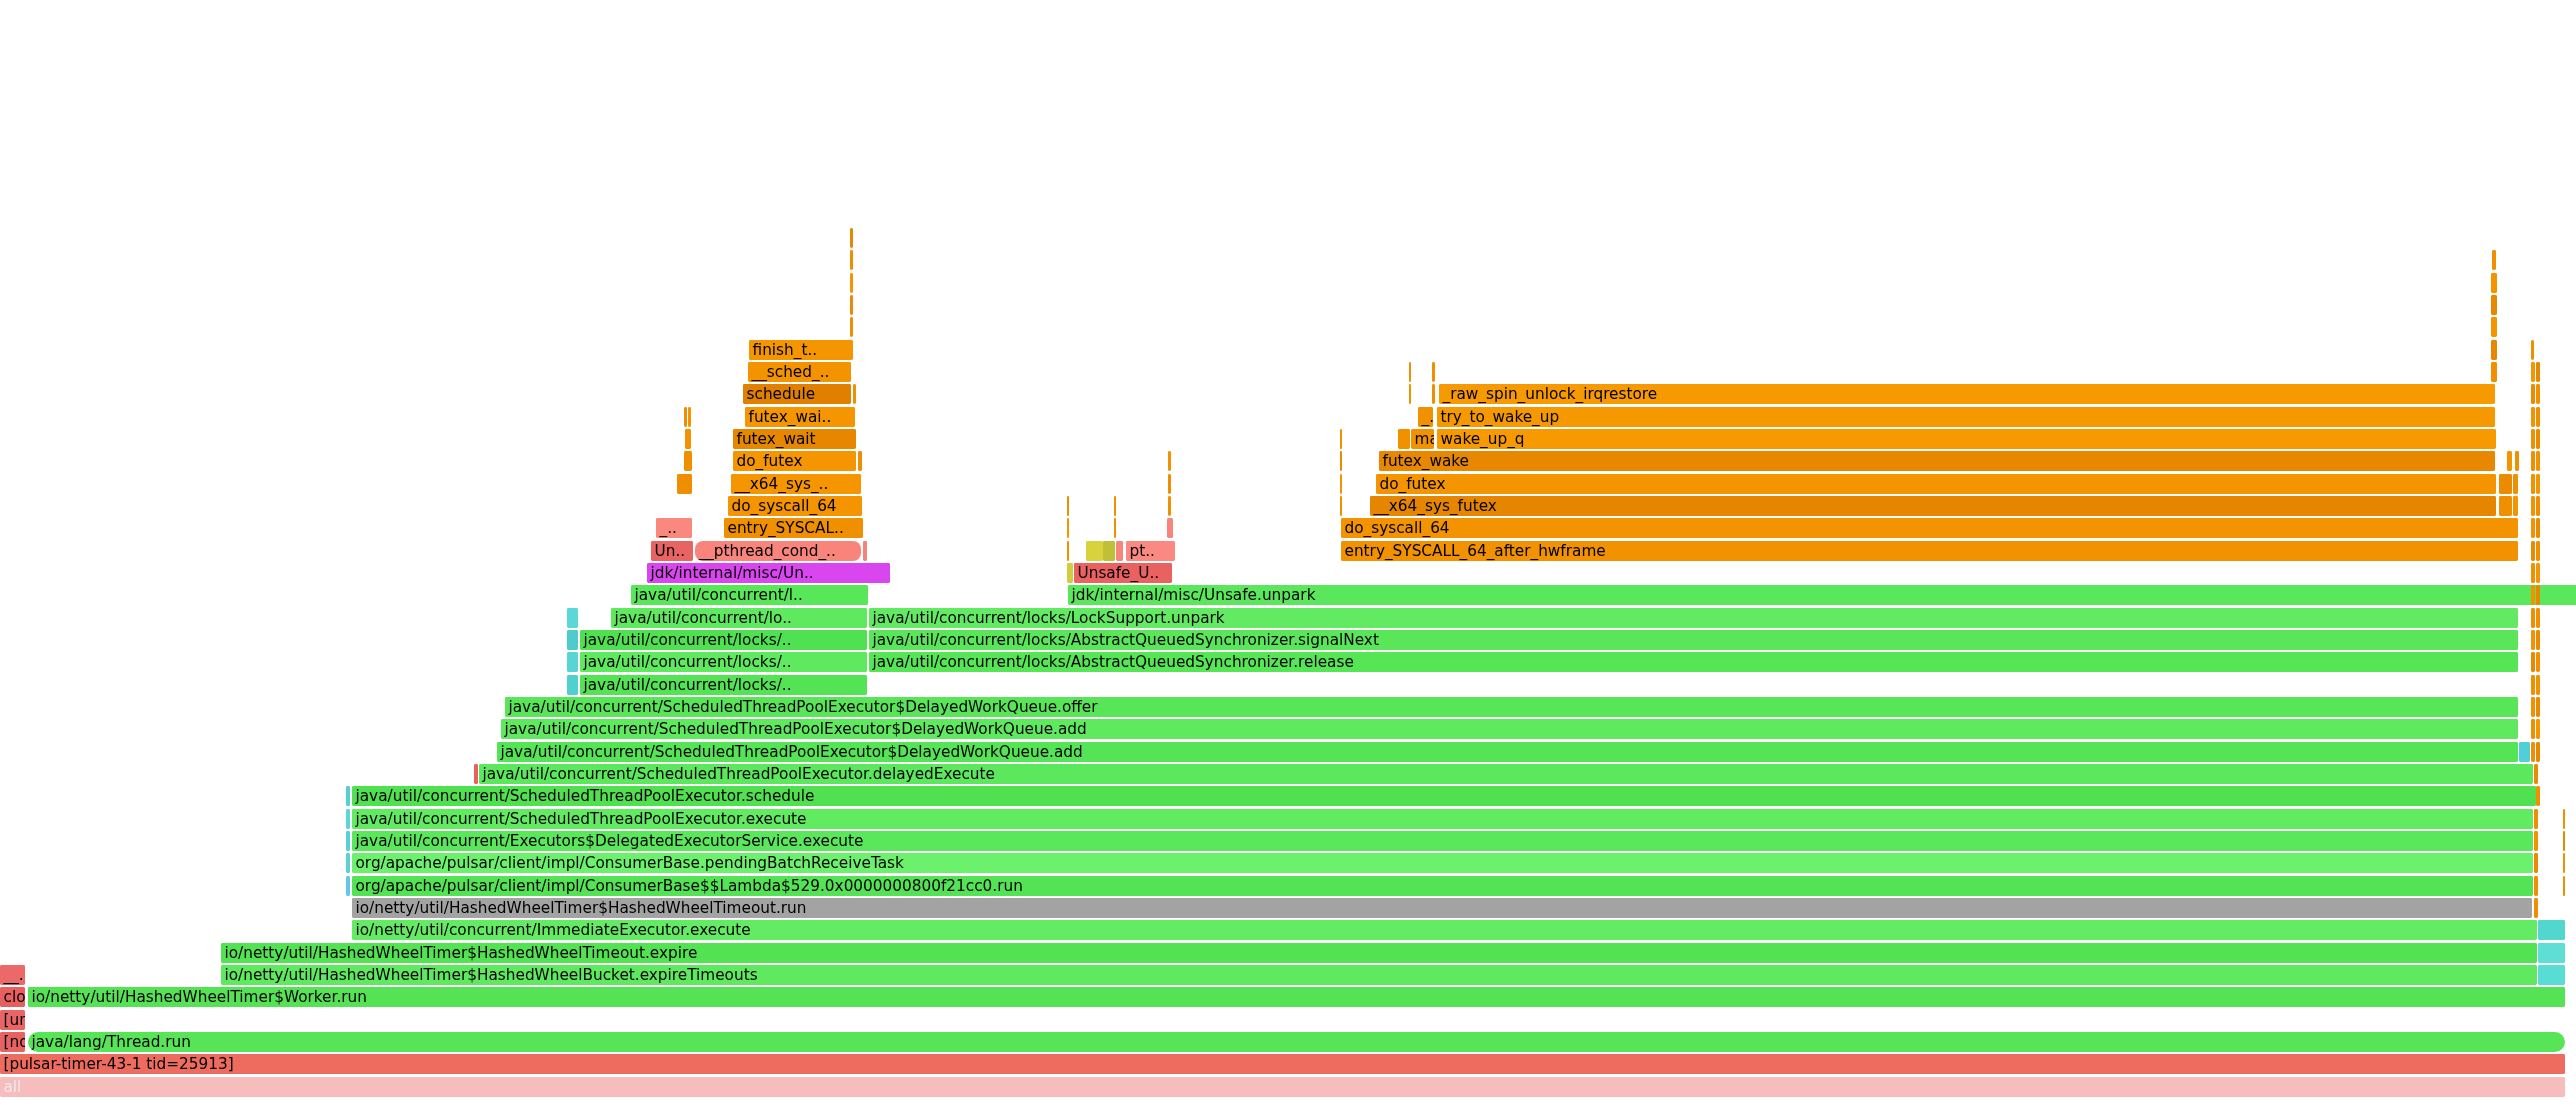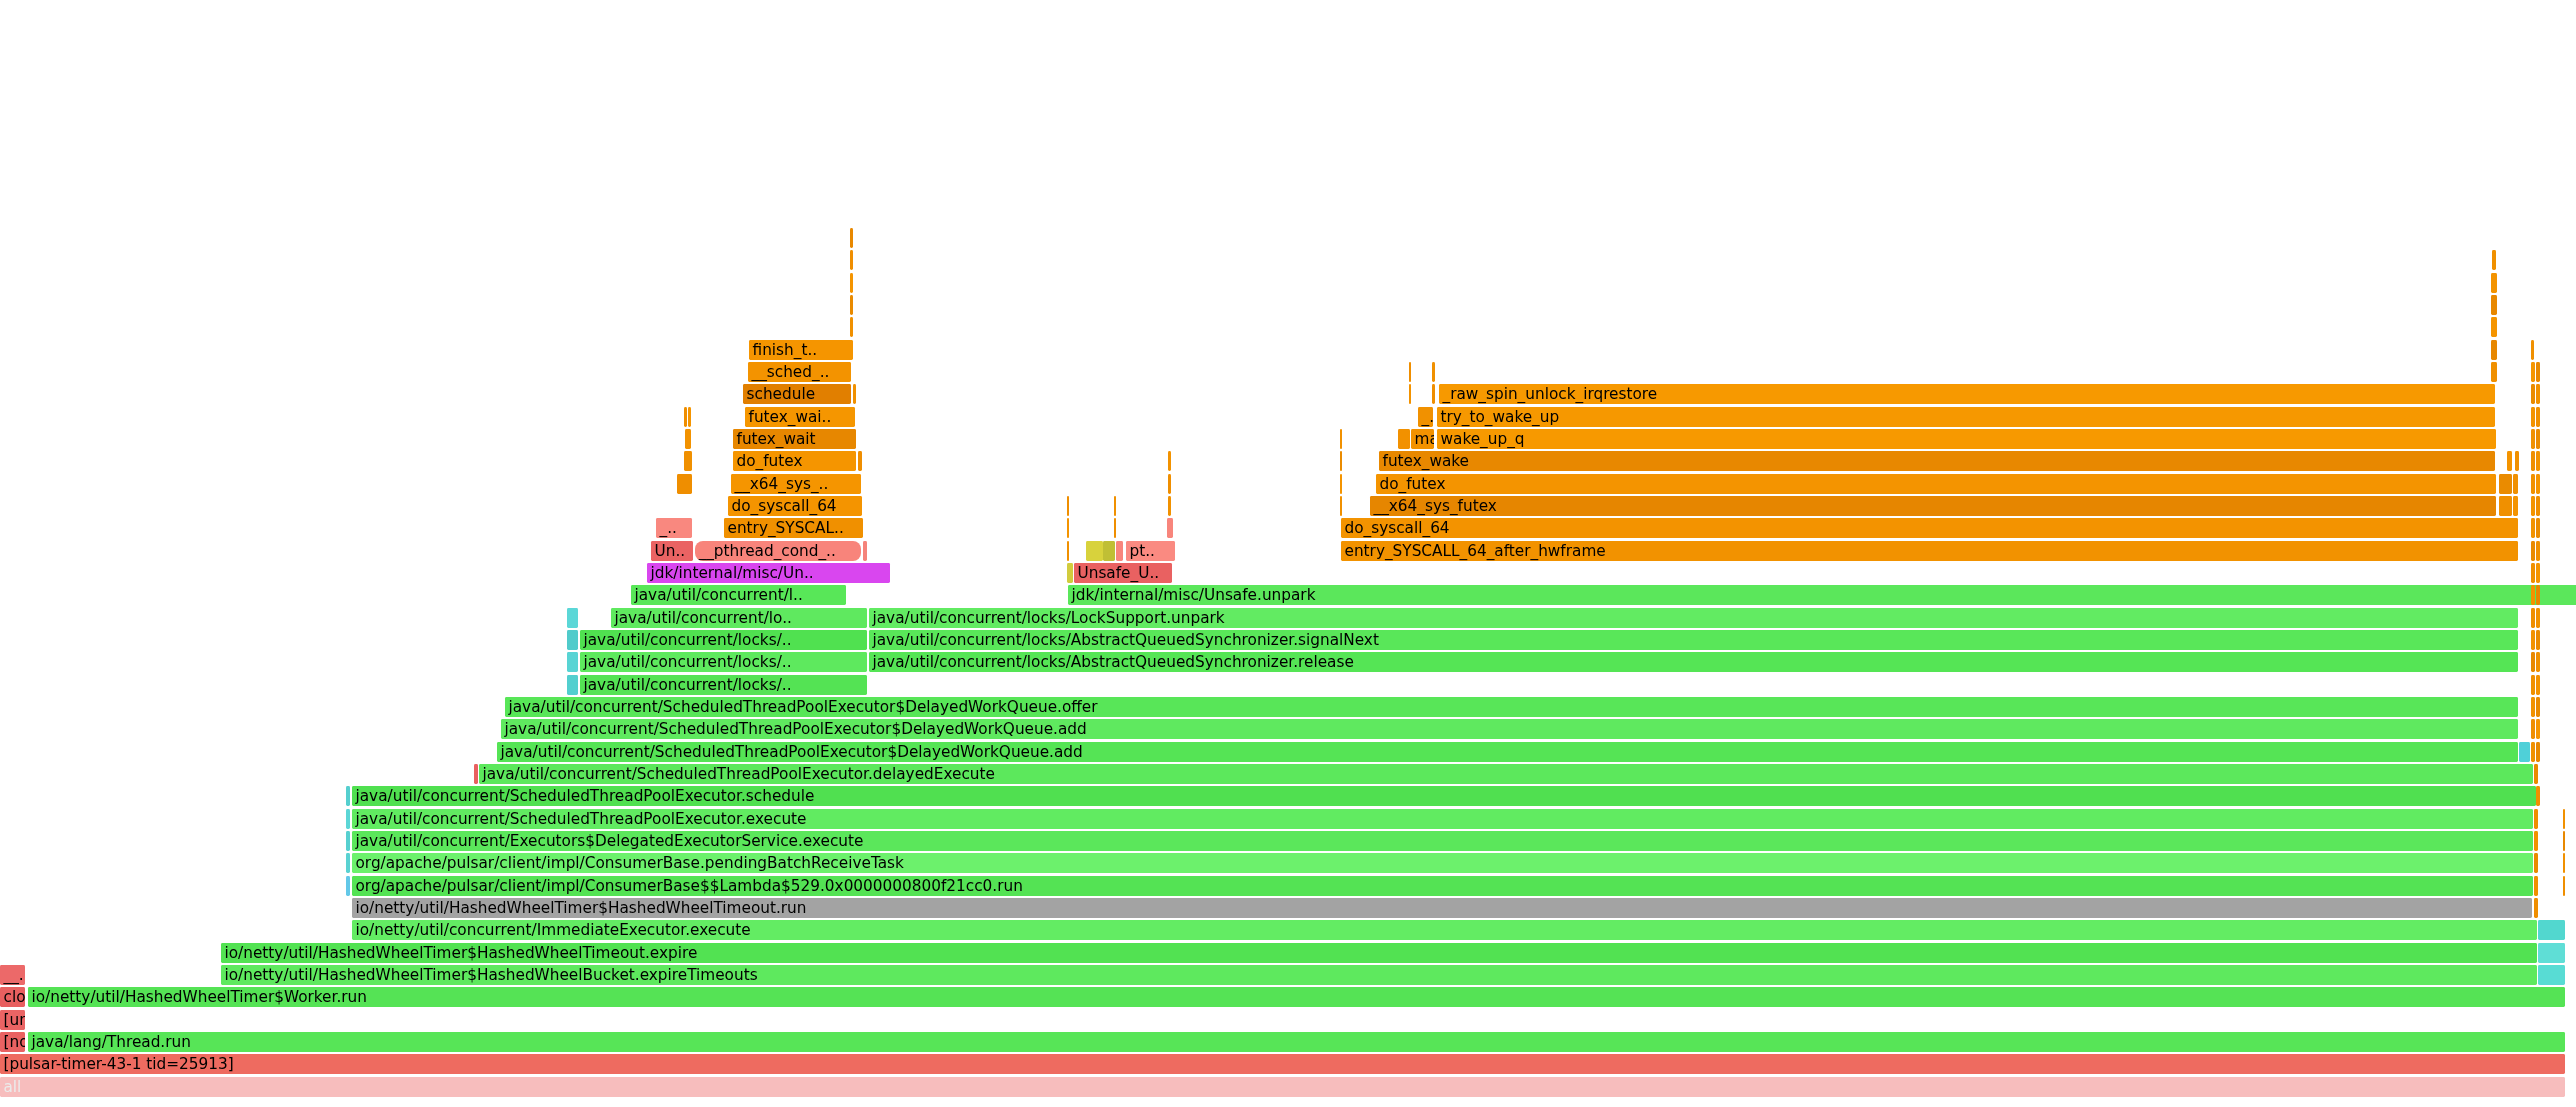--- a/index.html
+++ b/index.html
@@ -10,21 +10,21 @@
          border-radius:1.4px;cursor:pointer;}
   .frame.sliver{padding-left:0;}
 </style>
 </head>
 <body>
 
 <div id="stage">
     <div class="frame" title="all" style="left: 0px; top: 1077px; width: 2565px; background: rgb(247, 189, 189); color: rgb(235, 235, 235);">all</div>
     <div class="frame" title="[pulsar-timer-43-1 tid=25913]" style="left: 0px; top: 1054px; width: 2565px; background: rgb(238, 107, 96);">[pulsar-timer-43-1 tid=25913]</div>
     <div class="frame" title="[no.." style="left: 0px; top: 1032px; width: 25px; background: rgb(233, 98, 98);">[no..</div>
-    <div class="frame" title="java/lang/Thread.run" style="left: 28px; top: 1032px; width: 2537px; background: rgb(87, 229, 87);">java/lang/Thread.run</div>
+    <div class="frame" title="java/lang/Thread.run" style="left: 28px; top: 1032px; width: 2537px; background: rgb(87, 229, 87); border-radius: 10px;">java/lang/Thread.run</div>
     <div class="frame" title="[un.." style="left: 0px; top: 1010px; width: 25px; background: rgb(234, 100, 100);">[un..</div>
     <div class="frame" title="clo.." style="left: 0px; top: 987px; width: 25px; background: rgb(232, 95, 95);">clo..</div>
     <div class="frame" title="io/netty/util/HashedWheelTimer$Worker.run" style="left: 28px; top: 987px; width: 2537px; background: rgb(85, 227, 85);">io/netty/util/HashedWheelTimer$Worker.run</div>
     <div class="frame" title="__.." style="left: 0px; top: 965px; width: 25px; background: rgb(236, 105, 105);">__..</div>
     <div class="frame" title="io/netty/util/HashedWheelTimer$HashedWheelBucket.expireTimeouts" style="left: 221px; top: 965px; width: 2316px; background: rgb(94, 233, 94);">io/netty/util/HashedWheelTimer$HashedWheelBucket.expireTimeouts</div>
     <div class="frame sliver" style="left: 2538px; top: 965px; width: 26.5px; background: rgb(88, 220, 212);"></div>
     <div class="frame" title="io/netty/util/HashedWheelTimer$HashedWheelTimeout.expire" style="left: 221px; top: 943px; width: 2316px; background: rgb(82, 226, 82);">io/netty/util/HashedWheelTimer$HashedWheelTimeout.expire</div>
     <div class="frame sliver" style="left: 2538px; top: 943px; width: 26.5px; background: rgb(95, 222, 214);"></div>
     <div class="frame" title="io/netty/util/concurrent/ImmediateExecutor.execute" style="left: 352px; top: 920px; width: 2185px; background: rgb(99, 236, 99);">io/netty/util/concurrent/ImmediateExecutor.execute</div>
     <div class="frame sliver" style="left: 2538px; top: 920px; width: 26.5px; background: rgb(82, 215, 207);"></div>
@@ -74,21 +74,21 @@
     <div class="frame sliver" style="left: 567px; top: 630px; width: 11px; background: rgb(80, 203, 203);"></div>
     <div class="frame" title="java/util/concurrent/locks/.." style="left: 580px; top: 630px; width: 287px; background: rgb(80, 225, 80);">java/util/concurrent/locks/..</div>
     <div class="frame" title="java/util/concurrent/locks/AbstractQueuedSynchronizer.signalNext" style="left: 869px; top: 630px; width: 1649px; background: rgb(89, 231, 89);">java/util/concurrent/locks/AbstractQueuedSynchronizer.signalNext</div>
     <div class="frame sliver" style="left: 2531px; top: 630px; width: 3.5px; background: rgb(242, 146, 0);"></div>
     <div class="frame sliver" style="left: 2536px; top: 630px; width: 3.5px; background: rgb(234, 139, 0);"></div>
     <div class="frame sliver" style="left: 567px; top: 608px; width: 11px; background: rgb(91, 215, 215);"></div>
     <div class="frame" title="java/util/concurrent/lo.." style="left: 611px; top: 608px; width: 256px; background: rgb(95, 233, 95);">java/util/concurrent/lo..</div>
     <div class="frame" title="java/util/concurrent/locks/LockSupport.unpark" style="left: 869px; top: 608px; width: 1649px; background: rgb(98, 235, 98);">java/util/concurrent/locks/LockSupport.unpark</div>
     <div class="frame sliver" style="left: 2531px; top: 608px; width: 3.5px; background: rgb(239, 142, 0);"></div>
     <div class="frame sliver" style="left: 2536px; top: 608px; width: 3.5px; background: rgb(241, 145, 0);"></div>
-    <div class="frame" title="java/util/concurrent/l.." style="left: 631px; top: 585px; width: 215px; background: rgb(88, 231, 88);">java/util/concurrent/l..</div>
+    <div class="frame" title="java/util/concurrent/l.." style="left: 631px; top: 585px; width: 237px; background: rgb(88, 231, 88);">java/util/concurrent/l..</div>
     <div class="frame" title="jdk/internal/misc/Unsafe.unpark" style="left: 1068px; top: 585px; width: 1612px; background: rgb(91, 231, 91);">jdk/internal/misc/Unsafe.unpark</div>
     <div class="frame sliver" style="left: 2531px; top: 585px; width: 3.5px; background: rgb(243, 147, 0);"></div>
     <div class="frame sliver" style="left: 2536px; top: 585px; width: 3.5px; background: rgb(232, 136, 0);"></div>
     <div class="frame" title="jdk/internal/misc/Un.." style="left: 647px; top: 563px; width: 243px; background: #d946ef;">jdk/internal/misc/Un..</div>
     <div class="frame sliver" style="left: 1067px; top: 563px; width: 5.6px; background: rgb(210, 204, 62);"></div>
     <div class="frame" title="Unsafe_U.." style="left: 1074px; top: 563px; width: 98px; background: rgb(233, 97, 97);">Unsafe_U..</div>
     <div class="frame sliver" style="left: 2531px; top: 563px; width: 3.5px; background: rgb(240, 144, 0);"></div>
     <div class="frame sliver" style="left: 2536px; top: 563px; width: 3.5px; background: rgb(245, 149, 0);"></div>
     <div class="frame" title="Un.." style="left: 651px; top: 541px; width: 42px; background: rgb(234, 99, 99);">Un..</div>
     <div class="frame" title="__pthread_cond_.." style="left: 695px; top: 541px; width: 166px; background: rgb(248, 132, 123); border-radius: 8px;">__pthread_cond_..</div>

